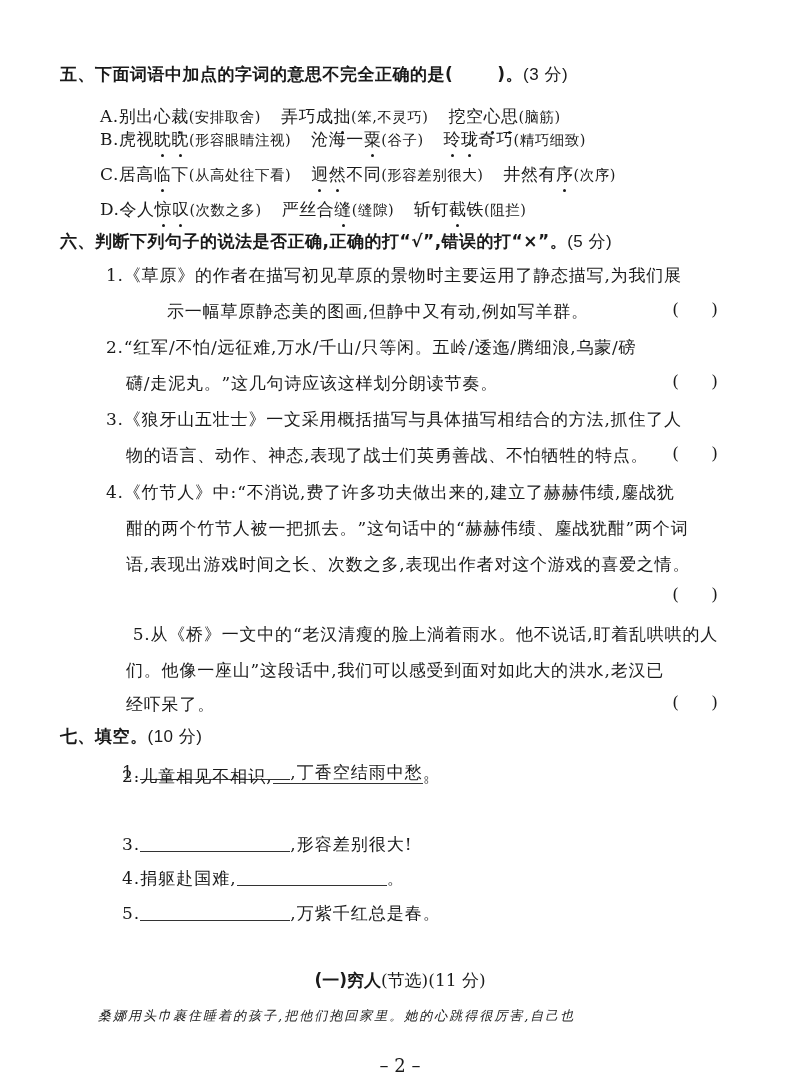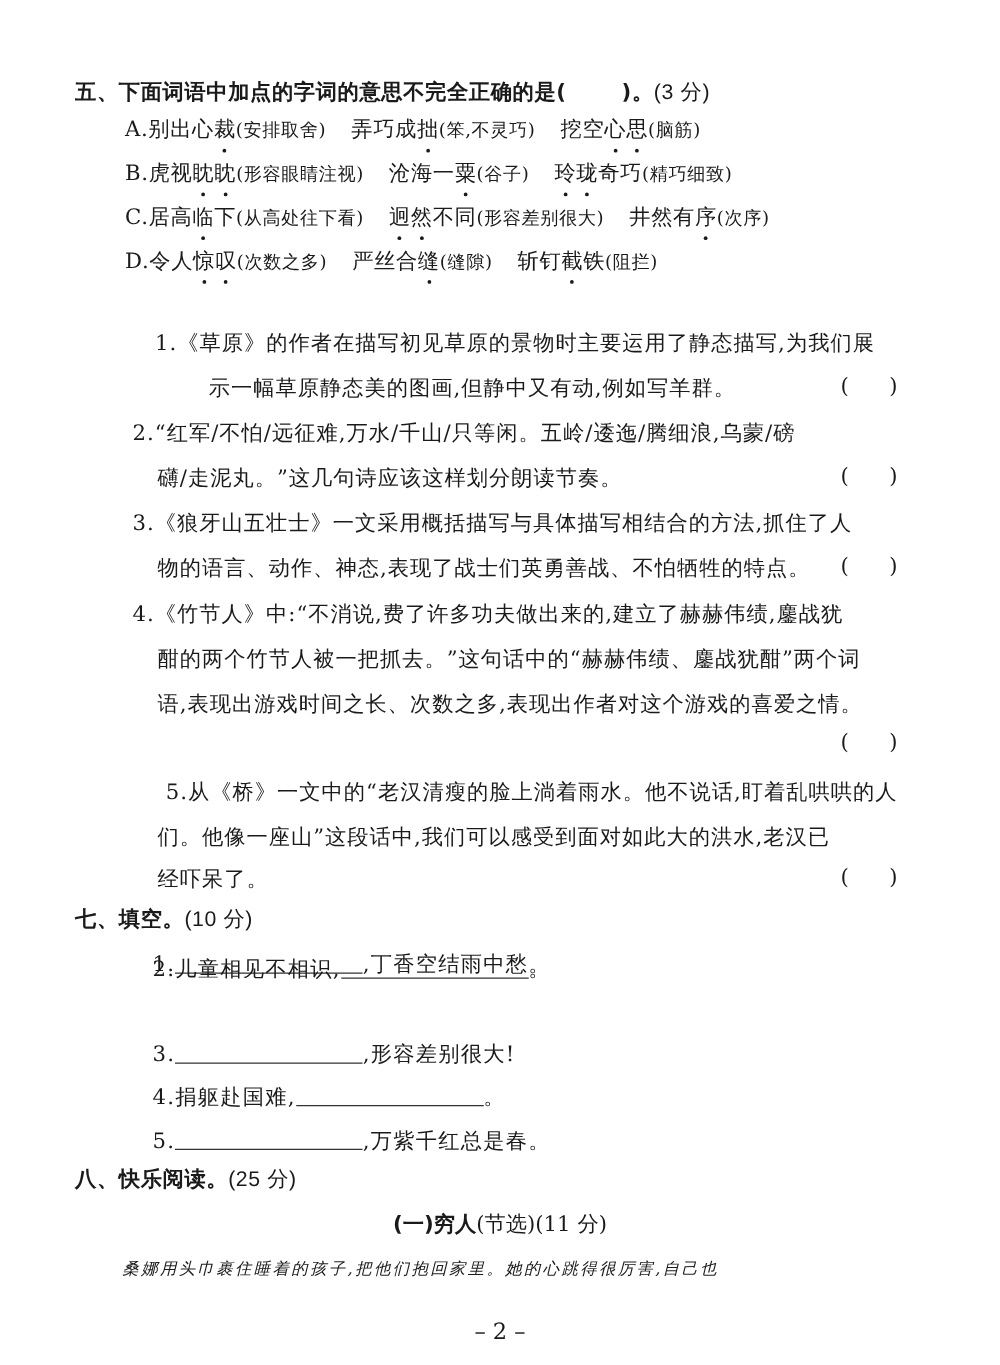--- a/index.html
+++ b/index.html
@@ -26,38 +26,41 @@
 </style>
 </head>
 <body>
 
 <div class="page">
 
   <div class="line h" style="top:62px;">
     <span>五、下面词语中加点的字词的意思不完全正确的是(</span><span style="display:inline-block;width:44px;"></span><span>)。</span><span class="pts">(3 分)</span>
   </div>
 
-  <div class="line opt" style="top:92px;text-align:center;">
+  <div class="line opt" style="top:104px;text-align:center;">
     <span>A.</span><span class="w"><span>别出心</span><span class="dot">裁</span><span class="gl">(安排取舍)</span></span><span class="w"><span>弄巧成</span><span class="dot">拙</span><span class="gl">(笨,不灵巧)</span></span><span class="w"><span>挖空</span><span class="dot">心</span><span class="dot">思</span><span class="gl">(脑筋)</span></span>
   </div>
 
   <div class="line opt" style="top:127px;">
     <span>B.</span><span class="w"><span>虎视</span><span class="dot">眈</span><span class="dot">眈</span><span class="gl">(形容眼睛注视)</span></span><span class="w"><span>沧海一</span><span class="dot">粟</span><span class="gl">(谷子)</span></span><span class="w"><span class="dot">玲</span><span class="dot">珑</span><span>奇巧</span><span class="gl">(精巧细致)</span></span>
   </div>
 
   <div class="line opt" style="top:162px;">
     <span>C.</span><span class="w"><span>居高</span><span class="dot">临</span><span>下</span><span class="gl">(从高处往下看)</span></span><span class="w"><span class="dot">迥</span><span class="dot">然</span><span>不同</span><span class="gl">(形容差别很大)</span></span><span class="w"><span>井然有</span><span class="dot">序</span><span class="gl">(次序)</span></span>
   </div>
 
   <div class="line opt" style="top:197px;">
     <span>D.</span><span class="w"><span>令人</span><span class="dot">惊</span><span class="dot">叹</span><span class="gl">(次数之多)</span></span><span class="w"><span>严丝合</span><span class="dot">缝</span><span class="gl">(缝隙)</span></span><span class="w"><span>斩钉</span><span class="dot">截</span><span>铁</span><span class="gl">(阻拦)</span></span>
   </div>
 
+  <div class="line h" style="top:229px;">
+    <span>六、判断下列句子的说法是否正确,正确的打“√”,错误的打“×”。</span><span class="pts">(5 分)</span>
+  </div>
 
-  <div class="line item" style="top:263px;text-align:center;">1.《草原》的作者在描写初见草原的景物时主要运用了静态描写,为我们展</div>
+  <div class="line item" style="top:263px;">1.《草原》的作者在描写初见草原的景物时主要运用了静态描写,为我们展</div>
   <div class="line cont" style="top:299px;margin-left:41px;">示一幅草原静态美的图画,但静中又有动,例如写羊群。</div>
   <span class="paren" style="top:299px;">(      )</span>
 
   <div class="line item" style="top:335px;">2.“红军/不怕/远征难,万水/千山/只等闲。五岭/逶迤/腾细浪,乌蒙/磅</div>
   <div class="line cont" style="top:371px;">礴/走泥丸。”这几句诗应该这样划分朗读节奏。</div>
   <span class="paren" style="top:371px;">(      )</span>
 
   <div class="line item" style="top:407px;">3.《狼牙山五壮士》一文采用概括描写与具体描写相结合的方法,抓住了人</div>
   <div class="line cont" style="top:443px;">物的语言、动作、神态,表现了战士们英勇善战、不怕牺牲的特点。</div>
   <span class="paren" style="top:443px;">(      )</span>
@@ -85,23 +88,20 @@
   <div class="line fill" style="top:832px;">
     <span>3.</span><span class="blank" style="width:150px;"></span><span>,形容差别很大!</span>
   </div>
   <div class="line fill" style="top:866px;">
     <span>4.</span><span>捐躯赴国难,</span><span class="blank" style="width:150px;"></span><span>。</span>
   </div>
   <div class="line fill" style="top:901px;">
     <span>5.</span><span class="blank" style="width:150px;"></span><span>,万紫千红总是春。</span>
   </div>
 
-  <div class="line h" style="top:932px;">
-    <span>八、快乐阅读。</span><span class="pts">(25 分)</span>
-  </div>
 
   <div class="line sub" style="top:968px;">
     <b>(一)穷人</b><span>(节选)(11 分)</span>
   </div>
 
   <div class="line reading" style="top:1004px;">桑娜用头巾裹住睡着的孩子,把他们抱回家里。她的心跳得很厉害,自己也</div>
 
   <div class="line pnum" style="top:1054px;">– 2 –</div>
 
 </div>

